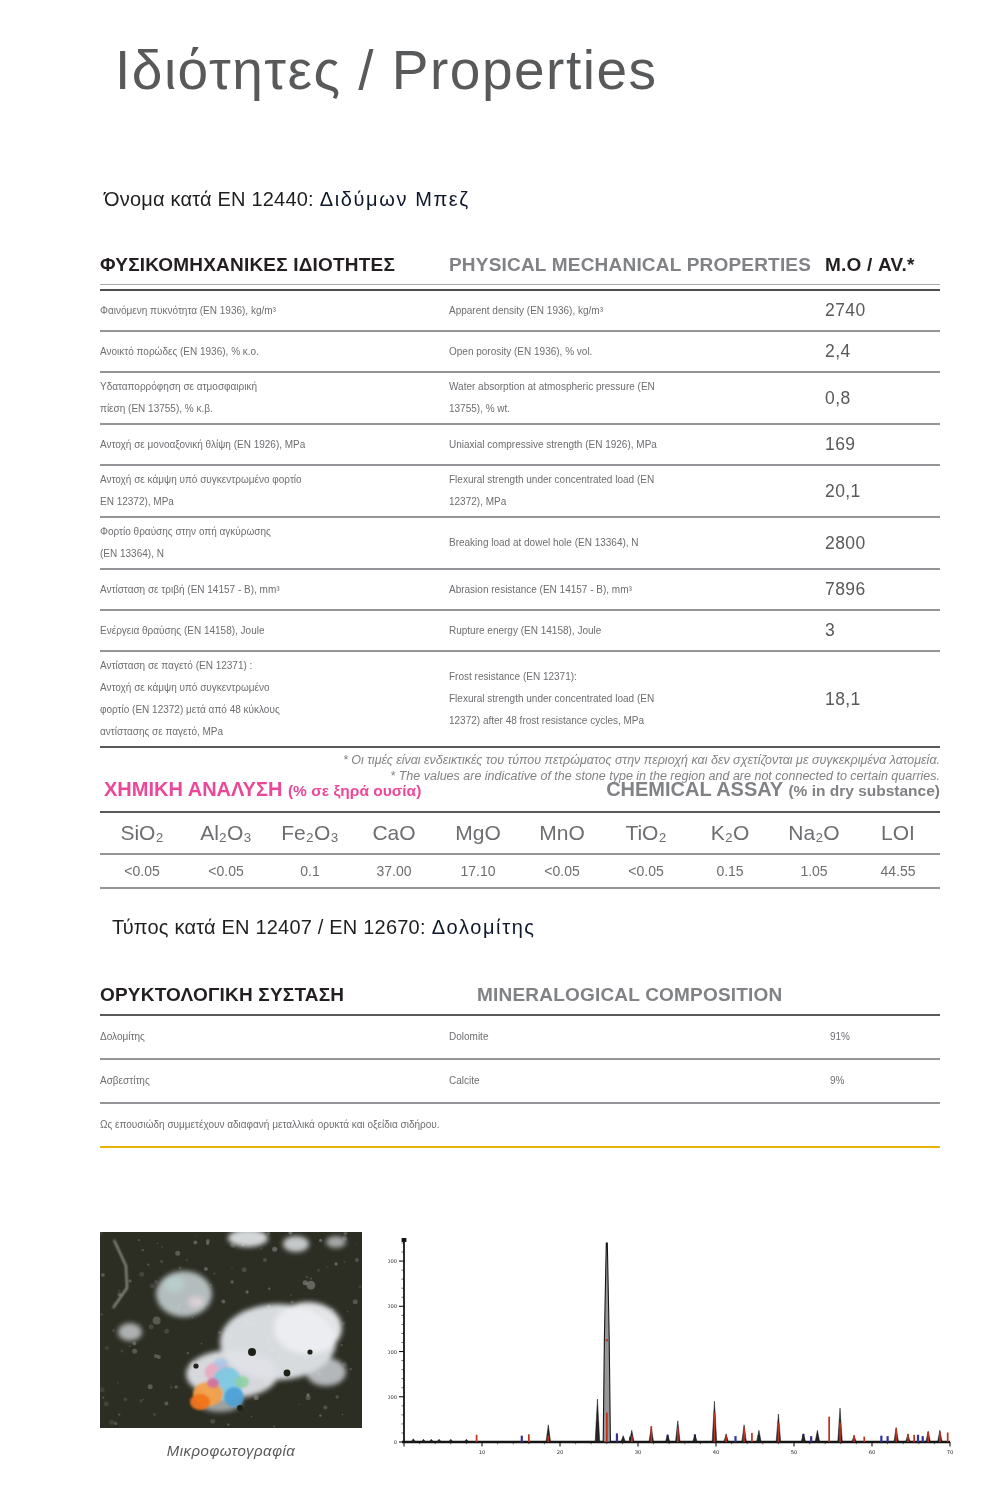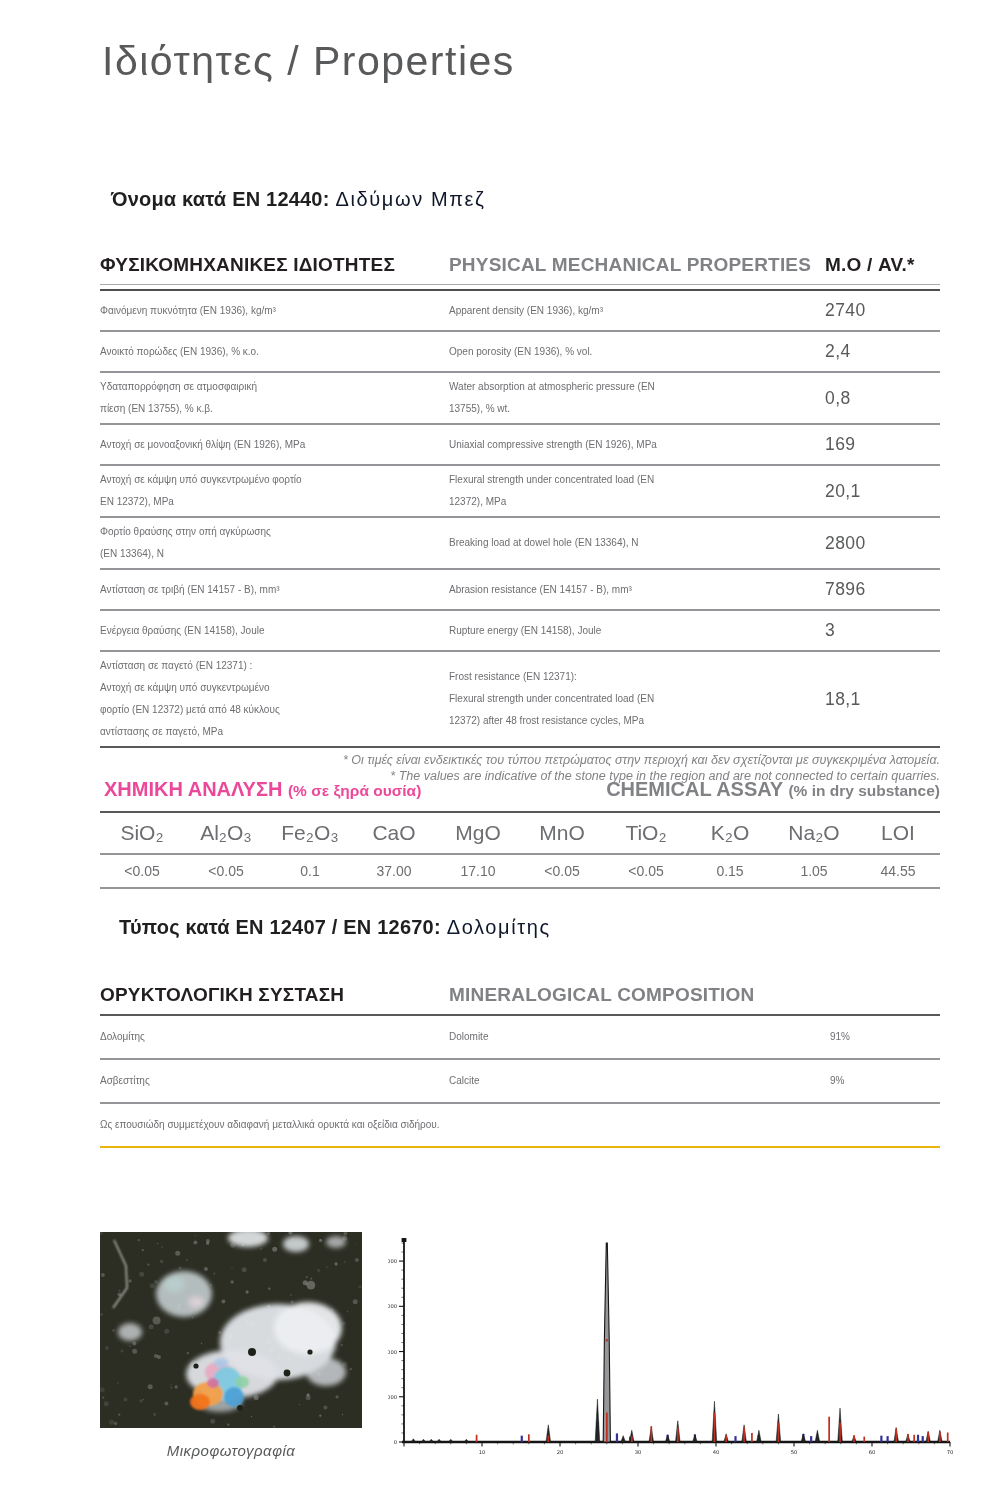--- a/index.html
+++ b/index.html
@@ -2,28 +2,28 @@
 <html lang="el"><head>
 <meta charset="utf-8">
 <style>
   html,body{margin:0;padding:0;background:#ffffff;}
   .page{
     position:relative;width:995px;height:1500px;background:#fff;overflow:hidden;
     font-family:"Liberation Sans","DejaVu Sans",sans-serif;color:#6d6e71;
   }
   
   .page-title{
-    position:absolute;left:102px;top:38px;margin:0;
-    font-size:41px;font-weight:400;color:#58595b;letter-spacing:1.5px;
+    position:absolute;left:115px;top:38px;margin:0;
+    font-size:55px;font-weight:400;color:#58595b;letter-spacing:1.5px;
   }
   
   .label-line{position:absolute;left:104px;margin:0;font-size:20px;white-space:nowrap;}
   .name-line{top:188px;}
   .type-line{top:916px;left:112px;}
-  .label-line .b{font-weight:700;color:#1f1f21;letter-spacing:.2px;margin-left:7px;}
+  .label-line .b{font-weight:400;color:#1f1f21;letter-spacing:.2px;}
   .label-line .lite{color:#0f172a;letter-spacing:1.6px;margin-left:6px;}
   
   .phys{position:absolute;left:100px;top:250px;width:840px;}
   .trow{display:grid;grid-template-columns:349px 376px 115px;align-items:center;}
   .thead{padding:4px 0 8px 0;}
   .th-gr,.th-av{font-size:19px;font-weight:700;color:#231f20;letter-spacing:.2px;}
   .th-en{font-size:19px;font-weight:700;color:#808285;letter-spacing:.2px;}
   .rule-double{height:4px;border-top:1px solid #a7a9ac;border-bottom:2.5px solid #4d4e50;}
   .rule-thick{border-top:2.5px solid #58595b;}
   .prow{border-bottom:2px solid #939598;}
@@ -40,21 +40,21 @@
   .chem-title-en{font-size:20px;font-weight:700;color:#808285;}
   .chem-title-en .paren{font-size:15.5px;}
   .chem-grid{display:grid;grid-template-columns:repeat(10,1fr);}
   .chem-grid .ccell{text-align:center;padding:8px 0;font-size:21px;color:#6d6e71;}
   .chem-grid.vals .ccell{font-size:14px;}
   .rule-gray{border-top:2px solid #939598;}
   
   .mine{position:absolute;left:100px;top:980px;width:840px;}
   .mrow{display:grid;grid-template-columns:349px 381px 110px;align-items:center;border-bottom:2px solid #939598;}
   .mrow .cell{min-height:38px;padding:2px 0;display:flex;align-items:center;}
-  .mine .thead{border-bottom:0;}
+  .mine .thead{border-bottom:0;gap:28px;}
   .mnote{border-bottom:2px solid #eab308;}
   .mnote .cell{grid-column:1 / span 3;}
   
   .figures{position:absolute;left:0;top:1228px;width:881px;height:272px;}
   .micro{position:absolute;left:100px;top:4px;width:262px;margin:0;}
   .micro svg{display:block;}
   .micro-caption{display:block;text-align:center;margin-top:14px;font-style:italic;font-size:15px;color:#58595b;letter-spacing:.5px;}
   .xrd-wrap{position:absolute;left:388px;top:8px;width:567px;height:230px;}
 </style>
 </head>

